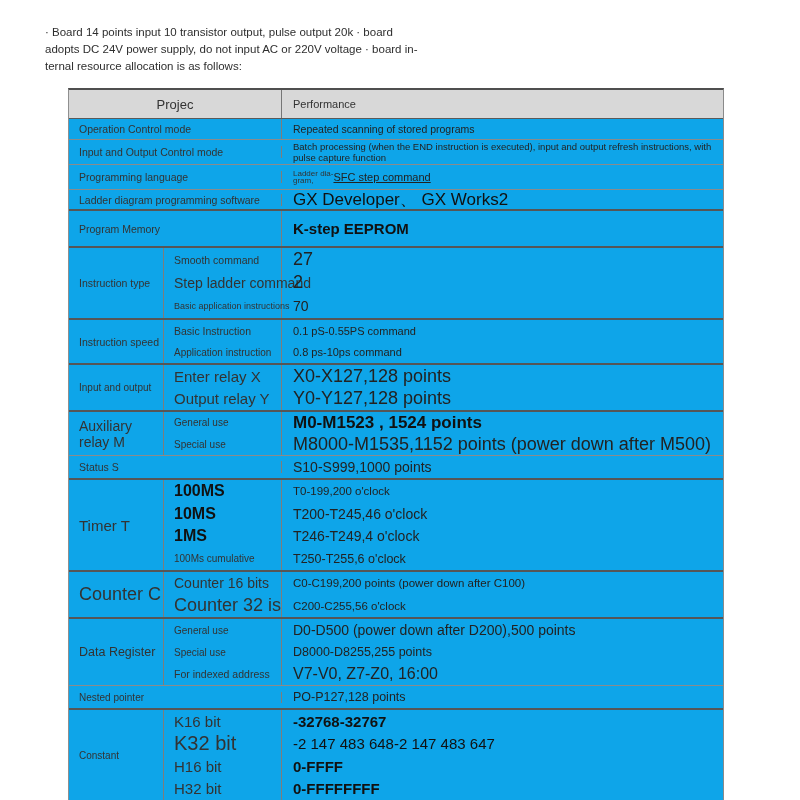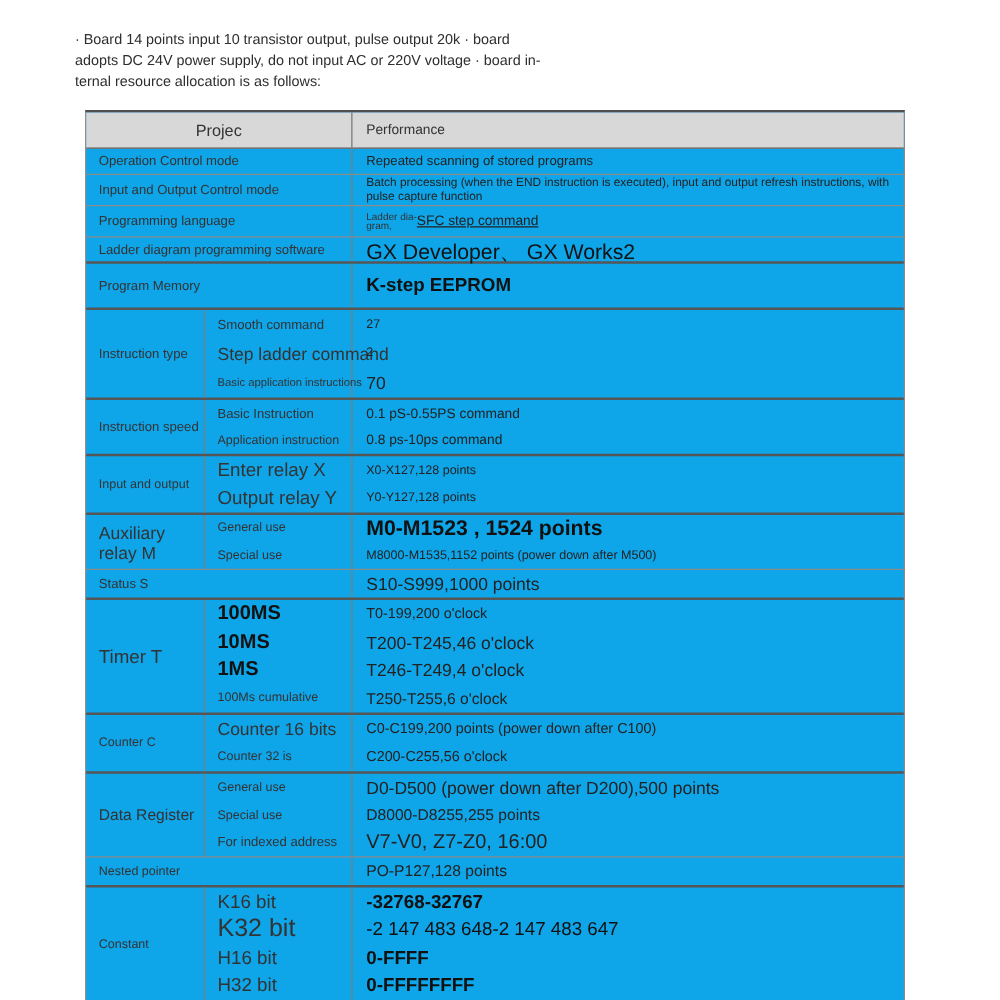--- a/index.html
+++ b/index.html
@@ -1,40 +1,40 @@
 <!DOCTYPE html>
 <html><head>
 <meta charset="utf-8">
 <style>
   html,body{margin:0;padding:0;background:#fff;}
   body{width:800px;height:800px;font-family:"Liberation Sans",sans-serif;color:#333;}
   .page{position:relative;width:800px;height:800px;background:#ffffff;overflow:hidden;}
-  .intro{position:absolute;left:60px;top:24px;width:430px;font-size:11.5px;line-height:17px;color:#2e2e2e;}
+  .intro{position:absolute;left:45px;top:24px;width:430px;font-size:11.5px;line-height:17px;color:#2e2e2e;}
   .tablewrap{position:absolute;left:68px;top:88px;width:656px;box-sizing:border-box;
     border-left:1px solid #8f8f8f;border-right:1px solid #8a8a8a;
     border-top:2px solid #4f4f4f;border-bottom:3px solid #2d2d2d;background:#0ea5e9;}
   .thead{height:29px;background:#d8d8d8;display:flex;box-sizing:border-box;border-bottom:1px solid #5a5a5a;}
   .thc1{width:213px;box-sizing:border-box;border-right:1px solid #767676;display:flex;align-items:center;justify-content:center;font-size:13px;color:#333;}
   .thc2{flex:1;display:flex;align-items:center;padding-left:11px;font-size:11px;color:#333;}
   .sec{display:flex;box-sizing:border-box;}
-  .bt1{border-top:1px solid #8b8b8b;}
+  .bt1{border-top:1px solid #8b8b8b;align-items:center;}
   .bt2{border-top:2px solid #565656;}
   .h20{height:20px}.h21{height:37px}.h23{height:23px}.h25{height:25px}
   .h45{height:45px}.h47{height:47px}.h68{height:68px}.h72{height:72px}.h92{height:92px}
   .c1{width:95px;box-sizing:border-box;border-right:1px solid #7d7d7d;display:flex;align-items:center;padding-left:10px;color:#333;}
   .c1.wide{width:213px;}
   .c2{width:118px;box-sizing:border-box;border-right:1px solid #7d7d7d;display:flex;flex-direction:column;}
   .c3{flex:1;display:flex;flex-direction:column;min-width:0;}
   .sub{flex:1;display:flex;align-items:center;padding-left:10px;color:#333;white-space:nowrap;}
   .val{flex:1;display:flex;align-items:center;padding-left:11px;padding-right:8px;color:#222;}
   .wrapval{white-space:normal;line-height:11px;}
   .tiny{font-size:8px;line-height:7.5px;color:#333;}
   .gap8{margin-left:0;text-decoration:underline;}.f9{font-size:9px}.f95{font-size:9.5px}.f10{font-size:10px}
   .f105{font-size:10.5px}.f11{font-size:11px}.f115{font-size:11.5px}.f12{font-size:14px}
-  .f125{font-size:12.5px}.f13{font-size:10px}.f135{font-size:16px}.f14{font-size:20px}
+  .f125{font-size:12.5px}.f13{font-size:18px}.f135{font-size:16px}.f14{font-size:20px}
   .f15{font-size:15px}.f16{font-size:16px}.f17{font-size:17px}
   .semi{font-weight:700;}.bold{font-weight:700;}.dark{color:#111;}
 </style>
 </head>
 <body>
 
 <div class="page">
 
   <div class="intro">
     <div>· Board 14 points input 10 transistor output, pulse output 20k · board</div>

